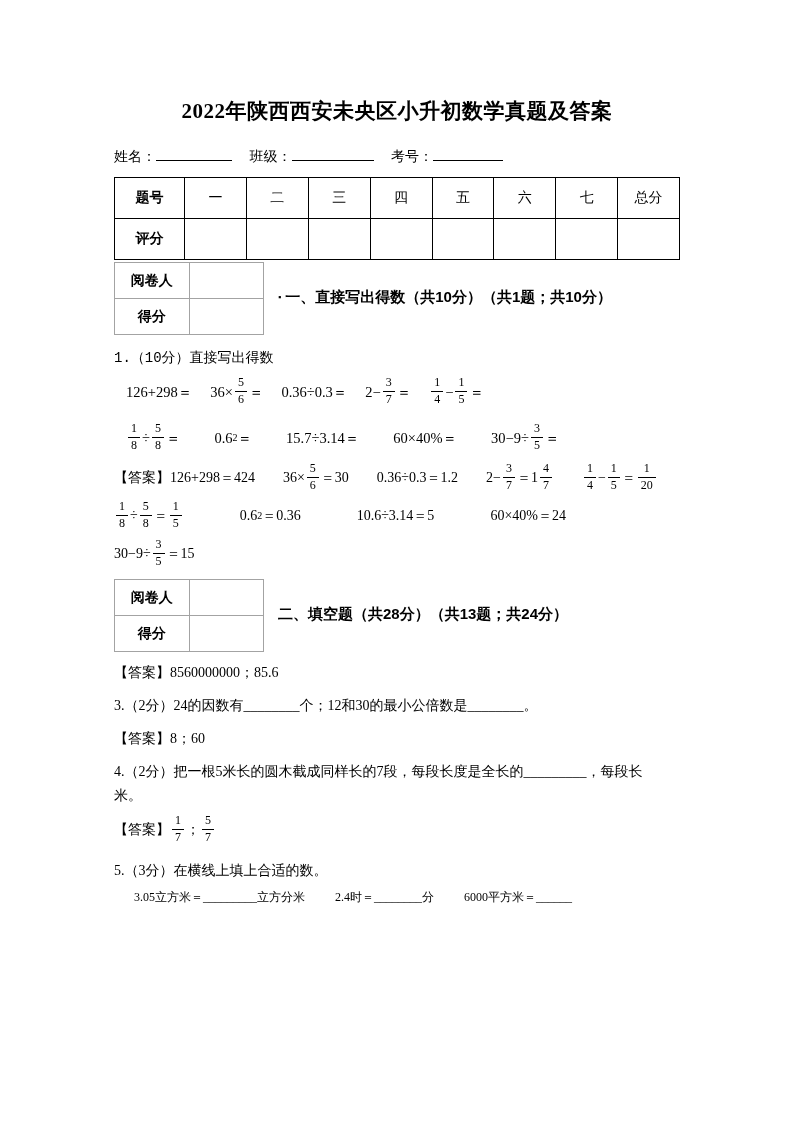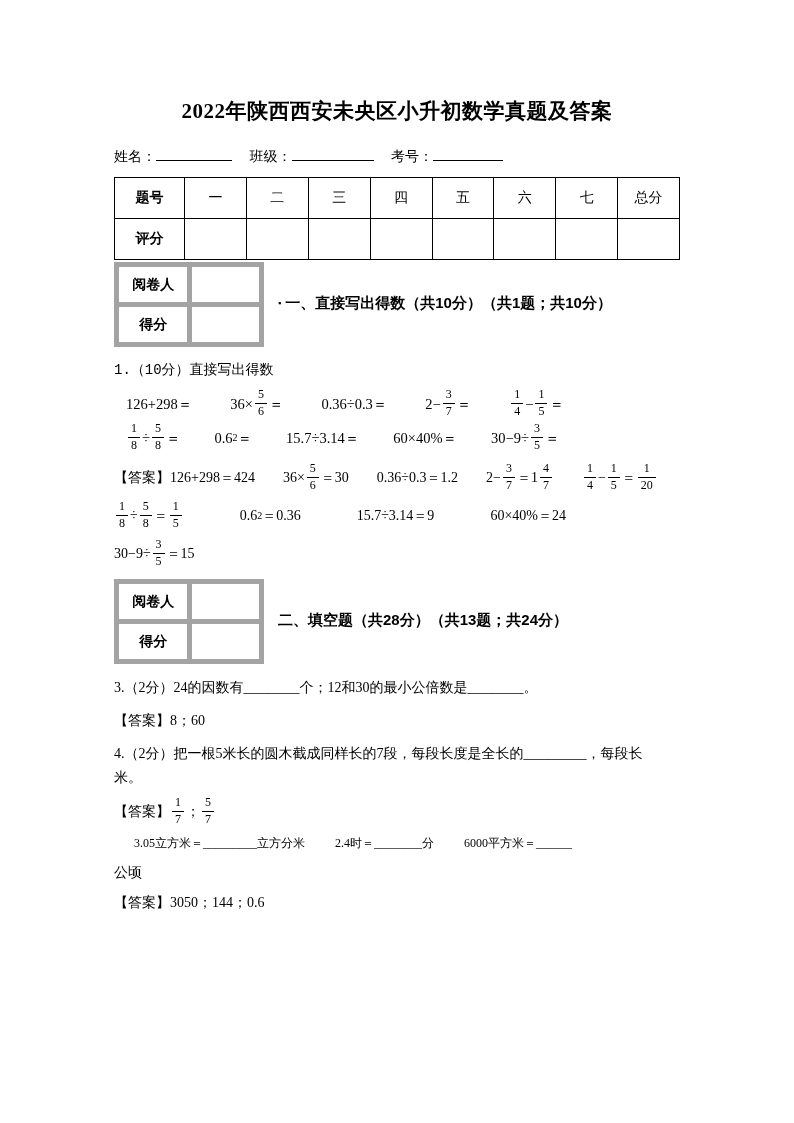--- a/index.html
+++ b/index.html
@@ -16,30 +16,30 @@
   .w76{width:76px;} .w82{width:82px;} .w70{width:70px;}
   .sp{display:inline-block;width:14px;}
 
   table{border-collapse:collapse;border-radius:27px;}
   .score-table{width:566px;table-layout:fixed;}
   .score-table col.c0{width:70px;}
   .score-table td{border:1px solid #000;height:40px;text-align:center;font-size:14px;padding:0;}
   .cLabel,.gLabel{font-weight:700;font-family:"Liberation Sans","DejaVu Sans",sans-serif;}
 
   .grader{width:150px;margin-top:2px;}
-  .grader td{border:5px solid #a3a3a3;width:75px;height:35px;text-align:center;font-size:14px;padding:0;}
+  .grader td{border:1px solid #a3a3a3;width:75px;height:35px;text-align:center;font-size:14px;padding:0;}
 
   .section-row{display:flex;align-items:center;}
   .section-heading{font-weight:700;font-size:15px;margin-left:14px;
        font-family:"Liberation Sans","DejaVu Sans",sans-serif;white-space:nowrap;text-align:center;}
   .bullet{font-size:9px;margin-right:4px;vertical-align:2px;}
 
   .q-stem{font-size:14px;margin:14px 0 8px 0;font-family:Liberation Mono, monospace;}
   .expr-row{display:flex;align-items:center;font-size:14.5px;min-height:34px;}
-  .row1{gap:38px;padding-left:12px;margin-bottom:0;}
+  .row1{gap:18px;padding-left:12px;margin-bottom:12px;}
   .row2{gap:34px;padding-left:12px;margin-bottom:6px;}
   .ans-row{display:flex;align-items:center;font-size:14px;min-height:34px;}
   .ans1{gap:28px;margin-bottom:4px;}
   .ans2{gap:56px;margin-bottom:4px;}
   .ans3{margin-bottom:6px;}
   .expr{white-space:nowrap;display:inline-flex;align-items:center;}
 
   .frac{display:inline-block;text-align:center;vertical-align:middle;font-size:12px;
         line-height:1.15;margin:0 2px;position:relative;top:-1px;}
   .frac .fn{display:block;padding:0 3px 1px 3px;border-bottom:1px solid #000;}
@@ -257,21 +257,21 @@
             <span class="fn">1</span>
             <span class="fd">5</span>
           </span>
     </span>
     <span class="expr">
       <span>0.6</span>
           <sup class="sq">2</sup>
           <span>＝0.36</span>
     </span>
     <span class="expr">
-          <span>15.7÷3.14＝9</span>
+          <span>10.6÷3.14＝5</span>
         </span>
     <span class="expr">
           <span>60×40%＝24</span>
         </span>
   </div>
 
   <div class="ans-row ans3">
     <span class="expr">
       <span>30−9÷</span>
           <span class="frac">
@@ -293,20 +293,21 @@
           <td class="gLabel">得分</td>
           <td></td>
         </tr>
       </tbody>
     </table>
     <div class="section-heading">
       <span>二、填空题（共28分）（共13题；共24分）</span>
     </div>
   </div>
 
+  <div class="qanswer">【答案】8560000000；85.6</div>
 
   <div class="qblock">
     <div>3.（2分）24的因数有________个；12和30的最小公倍数是________。</div>
   </div>
   <div class="qanswer">【答案】8；60</div>
 
   <div class="qblock">
     <div>4.（2分）把一根5米长的圆木截成同样长的7段，每段长度是全长的_________，每段长</div>
     <div>米。</div>
   </div>
@@ -316,20 +317,23 @@
           <span class="fn">1</span>
           <span class="fd">7</span>
         </span>
         <span>；</span>
         <span class="frac">
           <span class="fn">5</span>
           <span class="fd">7</span>
         </span>
   </div>
 
+  <div class="qblock">
+    <div>5.（3分）在横线上填上合适的数。</div>
+  </div>
   <div class="q5-items">
     <span>3.05立方米＝_________立方分米</span>
     <span>2.4时＝________分</span>
     <span>6000平方米＝______</span>
   </div>
   <div class="q5-cont">公顷</div>
   <div class="qanswer">【答案】3050；144；0.6</div>
 
  </div>
 </div>

